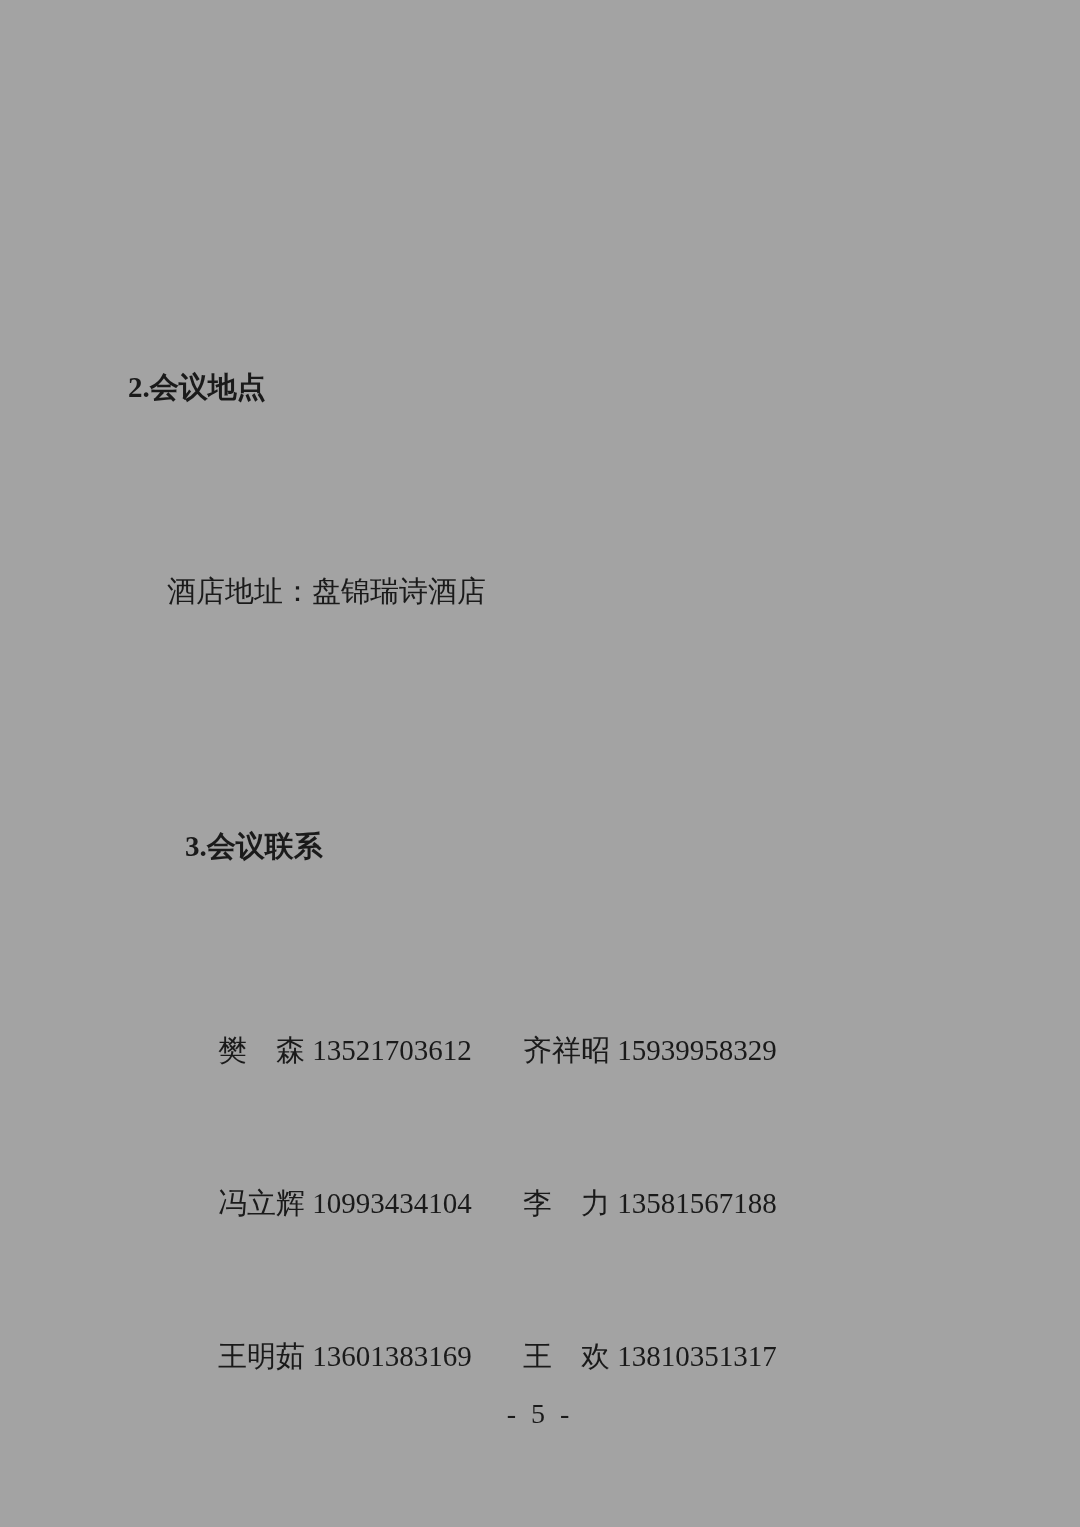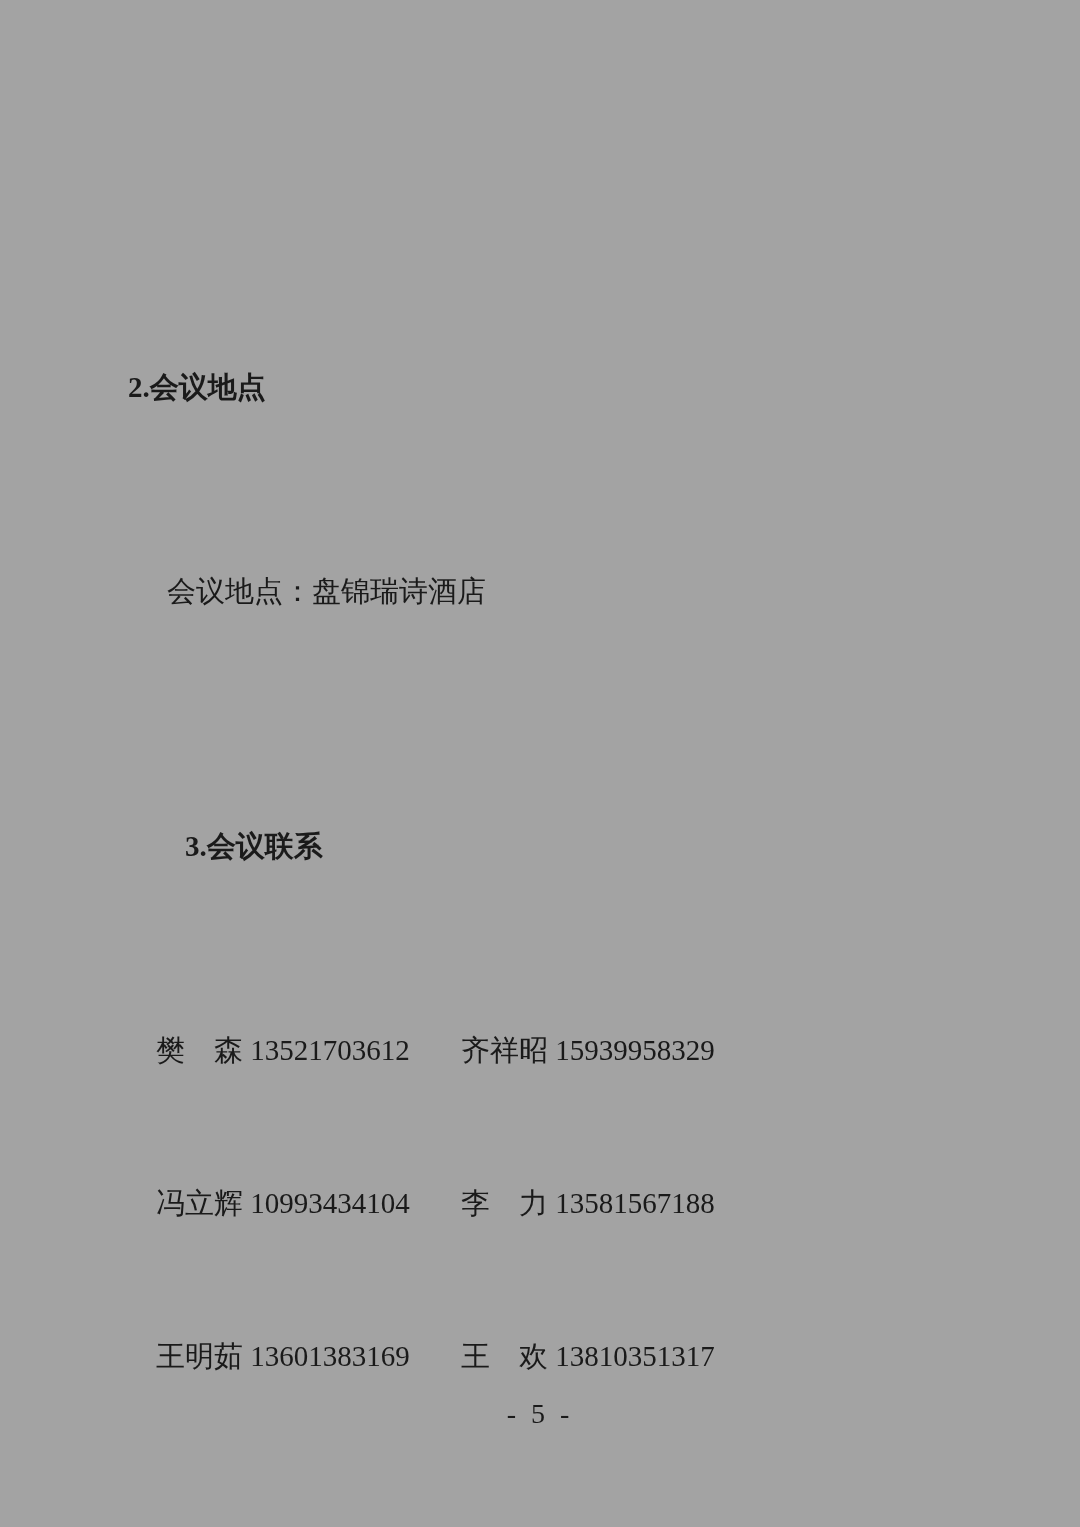--- a/index.html
+++ b/index.html
@@ -26,21 +26,21 @@
     white-space: pre-wrap;
   }
   .line { margin: 0; }
   .bold-serif {
     font-weight: bold;
   }
   .ind-a { margin-left: 39px; }   
   .ind-b { margin-left: 57px; }   
   .contact-row {
     display: flex;
-    margin-left: 28px;
+    margin-left: 90px;
   }
   .contact-cell-left { width: 305px; flex: 0 0 auto; }
   .contact-cell-right { flex: 1 1 auto; }
   .page-number {
     position: absolute;
     left: 0;
     right: 0;
     top: 1398px;
     text-align: center;
     font-size: 28px;
@@ -48,21 +48,21 @@
   }
 </style>
 </head>
 <body>
 
 <div class="page">
   <div class="content">
 
     <p class="line bold-serif">2.会议地点</p>
 
-    <p class="line ind-a">会议地点：盘锦瑞诗酒店</p>
+    <p class="line ind-a">酒店地址：盘锦瑞诗酒店</p>
 
 
     <p class="line ind-b bold-serif">3.会议联系</p>
 
     <div class="contact-row">
       <span class="contact-cell-left">樊　森 13521703612</span>
       <span class="contact-cell-right">齐祥昭 15939958329</span>
     </div>
     <div class="contact-row">
       <span class="contact-cell-left">冯立辉 10993434104</span>

